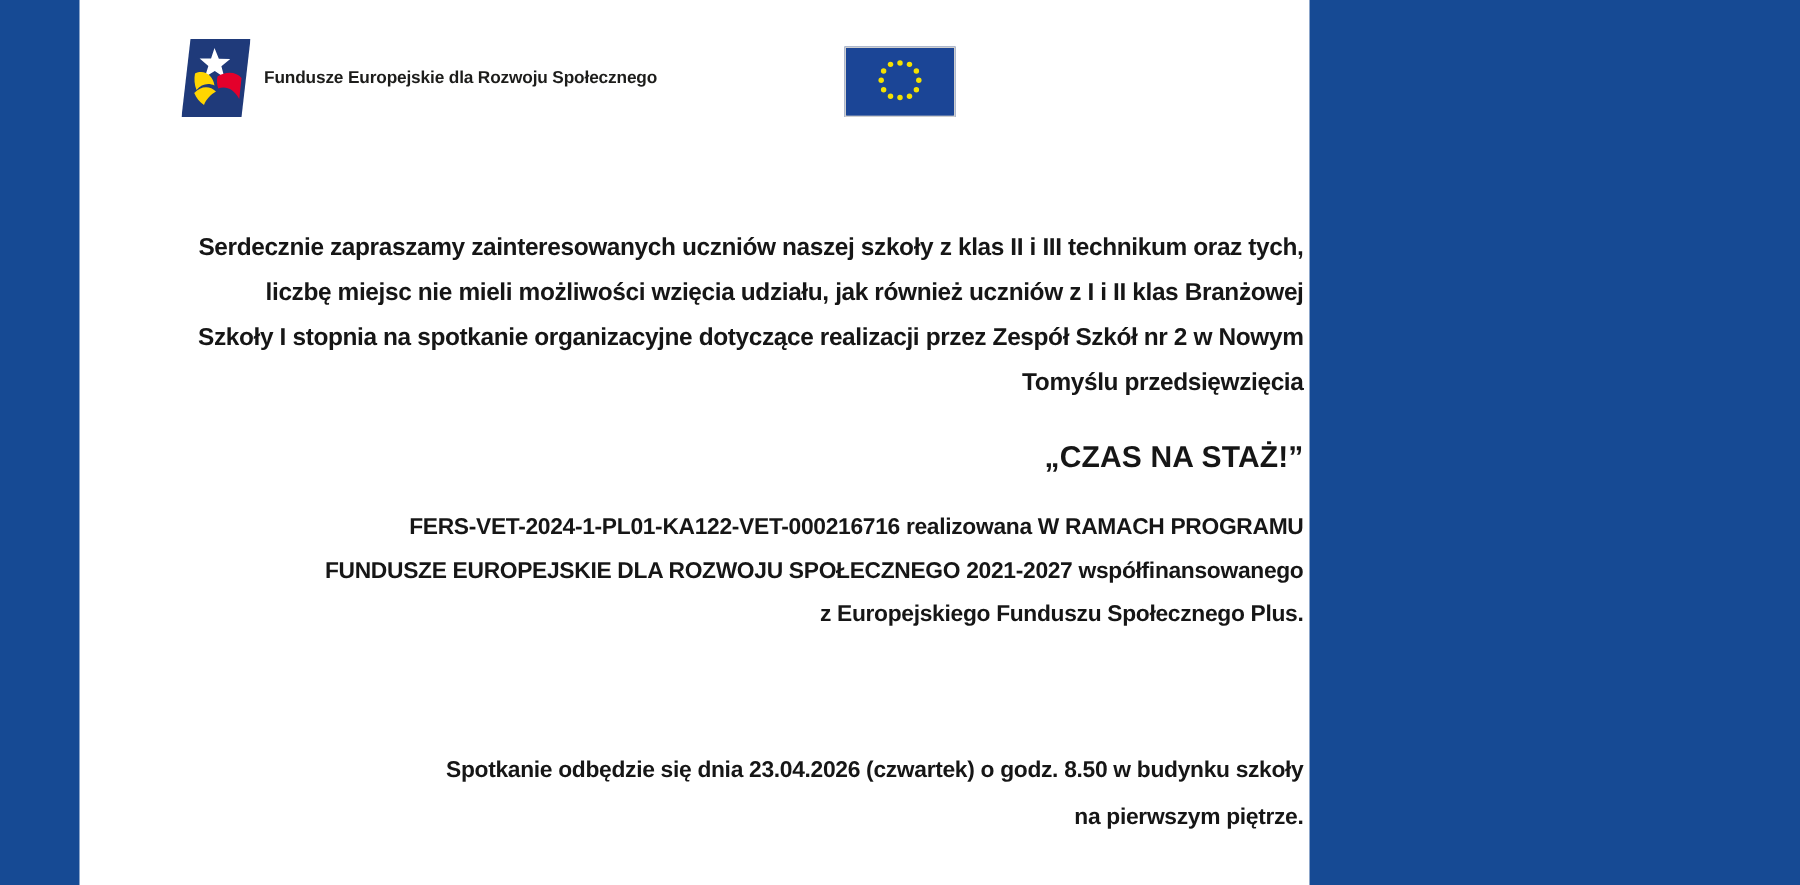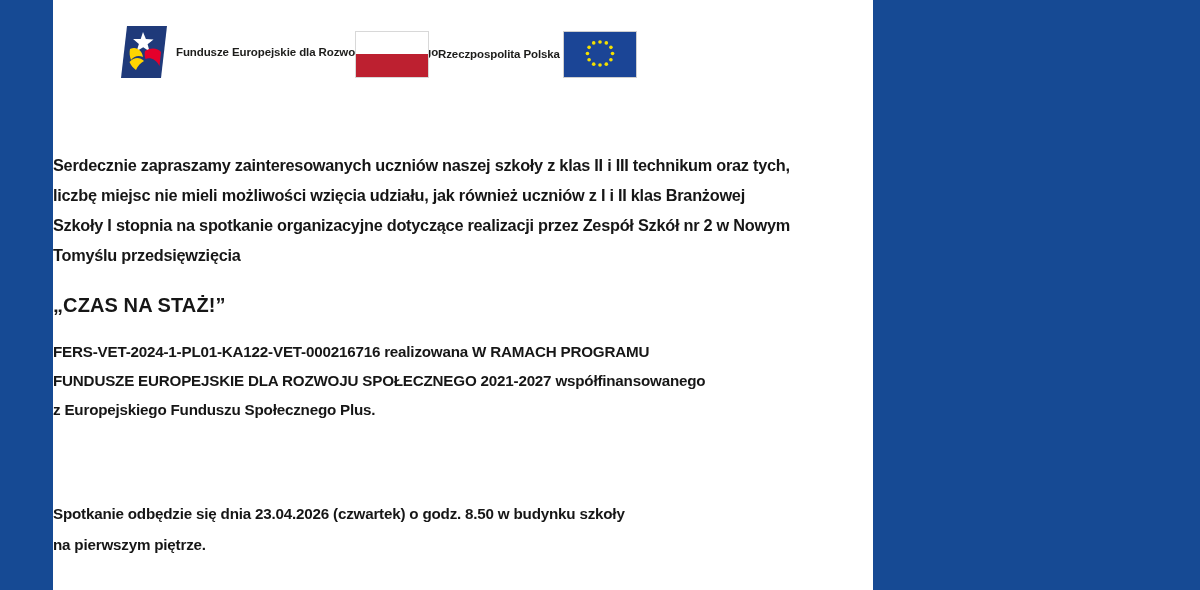--- a/index.html
+++ b/index.html
@@ -89,21 +89,21 @@
   
   .content {
     position: absolute;
     left: 0;
     top: 0;
     width: 820px;
   }
   .para {
     position: absolute;
     width: 816px;
-    text-align: left;
+    text-align: right;
     color: #161616;
     font-family: "Liberation Sans", "DejaVu Sans", sans-serif;
     font-weight: 700;
   }
   .para .ln { display: block; }
 
   .invite {
     top: 150px;
     font-size: 16.3px;
     line-height: 30px;
@@ -143,30 +143,20 @@
           <path d="M9 23 C15 20 21 24 22 31 C18 29 13 30 10 34 C8.6 30.5 8.3 26.5 9 23 Z" fill="#ffd500"></path>
           <path d="M24 25 C30 21 37 22 40 26 L38.5 40 C35 33 29 31 24.5 33 C23.6 30.4 23.4 27.4 24 25 Z" fill="#e4002b"></path>
           <path d="M8.5 36 C13 31 19 31 23 35 C19.5 37 16.5 40 15 44 C12 42 9.8 39.3 8.5 36 Z" fill="#ffd500"></path>
         </svg>
         <div class="logo-text">
           <span class="ln">Fundusze Europejskie</span>
           <span class="ln">dla Rozwoju Społecznego</span>
         </div>
       </div>
 
-      <div class="logo-block logo-pl">
-        <div class="pl-flag">
-          <div class="white"></div>
-          <div class="red"></div>
-        </div>
-        <div class="logo-text">
-          <span class="ln">Rzeczpospolita</span>
-          <span class="ln">Polska</span>
-        </div>
-      </div>
 
       <div class="logo-block logo-eu">
         <svg class="eu-flag" viewBox="0 0 74 47">
           <rect x="0" y="0" width="74" height="47" fill="#1b4596"></rect>
           <g fill="#f5e100">
             <circle cx="37.0" cy="10.5" r="1.9"></circle>
             <circle cx="43.6" cy="11.4" r="1.9"></circle>
             <circle cx="48.4" cy="16.0" r="1.9"></circle>
             <circle cx="50.1" cy="22.5" r="1.9"></circle>
             <circle cx="48.4" cy="29.0" r="1.9"></circle>

